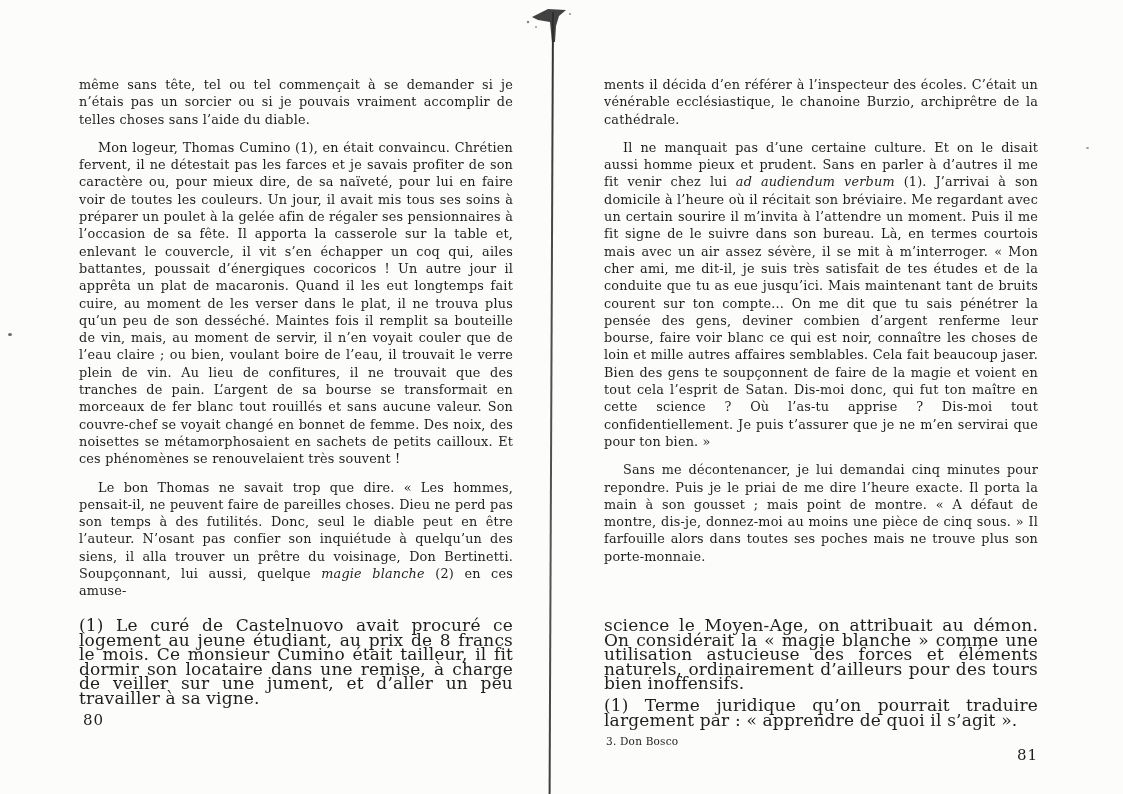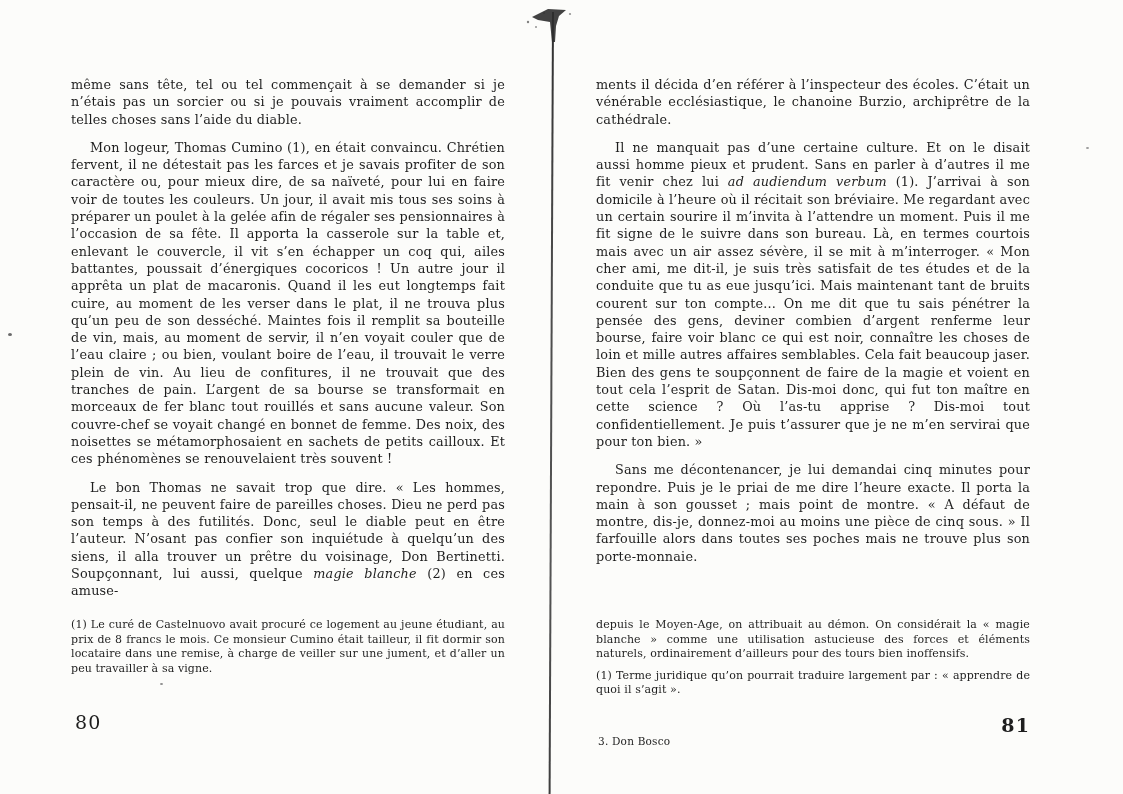--- a/index.html
+++ b/index.html
@@ -22,54 +22,54 @@
     transform: rotate(0.25deg);
     transform-origin: top center;
   }
   .smudge { position: absolute; left: 522px; top: 2px; }
 
   .speck { position: absolute; background: #6a6a6a; border-radius: 50%; }
   .speck.s1 { left: 8px;    top: 333px; width: 4px; height: 3px; }
   .speck.s2 { left: 1086px; top: 147px; width: 3px; height: 2px; background:#9a9a9a; }
   .speck.s3 { left: 160px;  top: 683px; width: 3px; height: 2px; background:#8d8d8d; }
 
-  .page { position: absolute; top: 0; height: 680px; width: 434px; }
+  .page { position: absolute; top: 0; height: 680px; width: 434px; margin-left: 8px; }
   .page.left  { left: 71px;  }
   .page.right { left: 596px; }
 
   .body {
     padding-top: 76px;
     min-height: 542px;
     box-sizing: content-box;
     font-size: 12.8px;
     line-height: 17.3px;
     text-align: justify;
     letter-spacing: 0.015em;
   }
   .body p { margin: 0; }
   .body p + p { margin-top: 11px; }
   p.indent { text-indent: 19px; }
   .it { font-style: italic; }
 
   .footnotes {
-    font-size: 11px;
+    font-size: 17px;
     line-height: 14.6px;
     text-align: justify;
     letter-spacing: 0.01em;
   }
   .footnotes p { margin: 0; }
   .footnotes p + p { margin-top: 7px; }
 
   .pagenum {
     position: absolute;
-    font-size: 19px;
+    font-size: 15px;
     letter-spacing: 0.06em;
   }
   .page.left  .pagenum { top: 711px; left: 4px; }
-  .page.right .pagenum { top: 714px; right: 0px; font-weight: bold; }
+  .page.right .pagenum { top: 746px; right: 0px; }
 
   .signature {
     position: absolute;
     top: 735px; left: 2px;
     font-size: 10.5px;
     letter-spacing: 0.02em;
   }
 </style>
 </head>
 <body style="background: rgb(252, 252, 250); color: rgb(30, 30, 30);">
@@ -104,20 +104,20 @@
     <div class="pagenum">80</div>
   </div>
 
   <div class="page right">
     <div class="body">
         <p><span>ments il décida d’en référer à l’inspecteur des écoles. C’était un vénérable ecclésiastique, le chanoine Burzio, archiprêtre de la cathédrale.</span></p>
         <p class="indent"><span>Il ne manquait pas d’une certaine culture. Et on le disait aussi homme pieux et prudent. Sans en parler à d’autres il me fit venir chez lui </span><span class="it">ad audiendum verbum</span><span> (1). J’arrivai à son domicile à l’heure où il récitait son bréviaire. Me regardant avec un certain sourire il m’invita à l’attendre un moment. Puis il me fit signe de le suivre dans son bureau. Là, en termes courtois mais avec un air assez sévère, il se mit à m’interroger. « Mon cher ami, me dit-il, je suis très satisfait de tes études et de la conduite que tu as eue jusqu’ici. Mais maintenant tant de bruits courent sur ton compte... On me dit que tu sais pénétrer la pensée des gens, deviner combien d’argent renferme leur bourse, faire voir blanc ce qui est noir, connaître les choses de loin et mille autres affaires semblables. Cela fait beaucoup jaser. Bien des gens te soupçonnent de faire de la magie et voient en tout cela l’esprit de Satan. Dis-moi donc, qui fut ton maître en cette science ? Où l’as-tu apprise ? Dis-moi tout confidentiellement. Je puis t’assurer que je ne m’en servirai que pour ton bien. »</span></p>
         <p class="indent"><span>Sans me décontenancer, je lui demandai cinq minutes pour repondre. Puis je le priai de me dire l’heure exacte. Il porta la main à son gousset ; mais point de montre. « A défaut de montre, dis-je, donnez-moi au moins une pièce de cinq sous. » Il farfouille alors dans toutes ses poches mais ne trouve plus son porte-monnaie.</span></p>
       </div>
     <div class="footnotes">
-        <p><span>depuis le Moyen-Age, on attribuait au démon. On considérait la « magie blanche » comme une utilisation astucieuse des forces et éléments naturels, ordinairement d’ailleurs pour des tours bien inoffensifs.</span></p>
+        <p><span>science le Moyen-Age, on attribuait au démon. On considérait la « magie blanche » comme une utilisation astucieuse des forces et éléments naturels, ordinairement d’ailleurs pour des tours bien inoffensifs.</span></p>
         <p><span>(1) Terme juridique qu’on pourrait traduire largement par : « apprendre de quoi il s’agit ».</span></p>
       </div>
     <div class="signature">3. Don Bosco</div>
     <div class="pagenum">81</div>
   </div>
 
 </div>
 
 </body></html>

